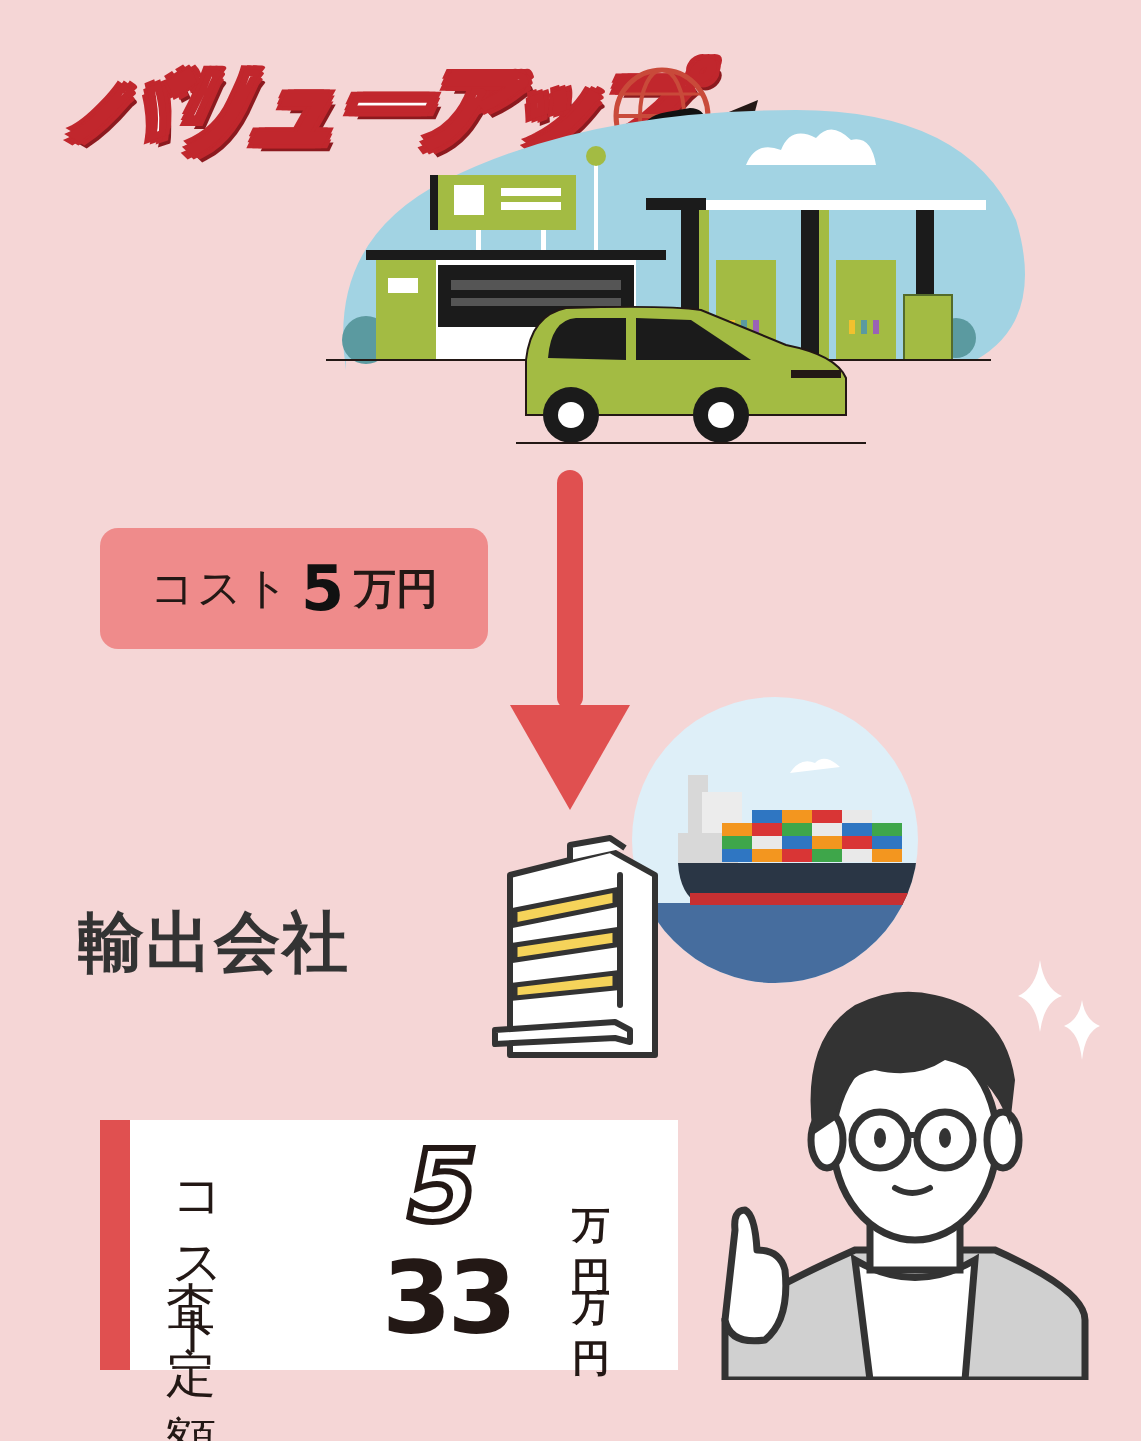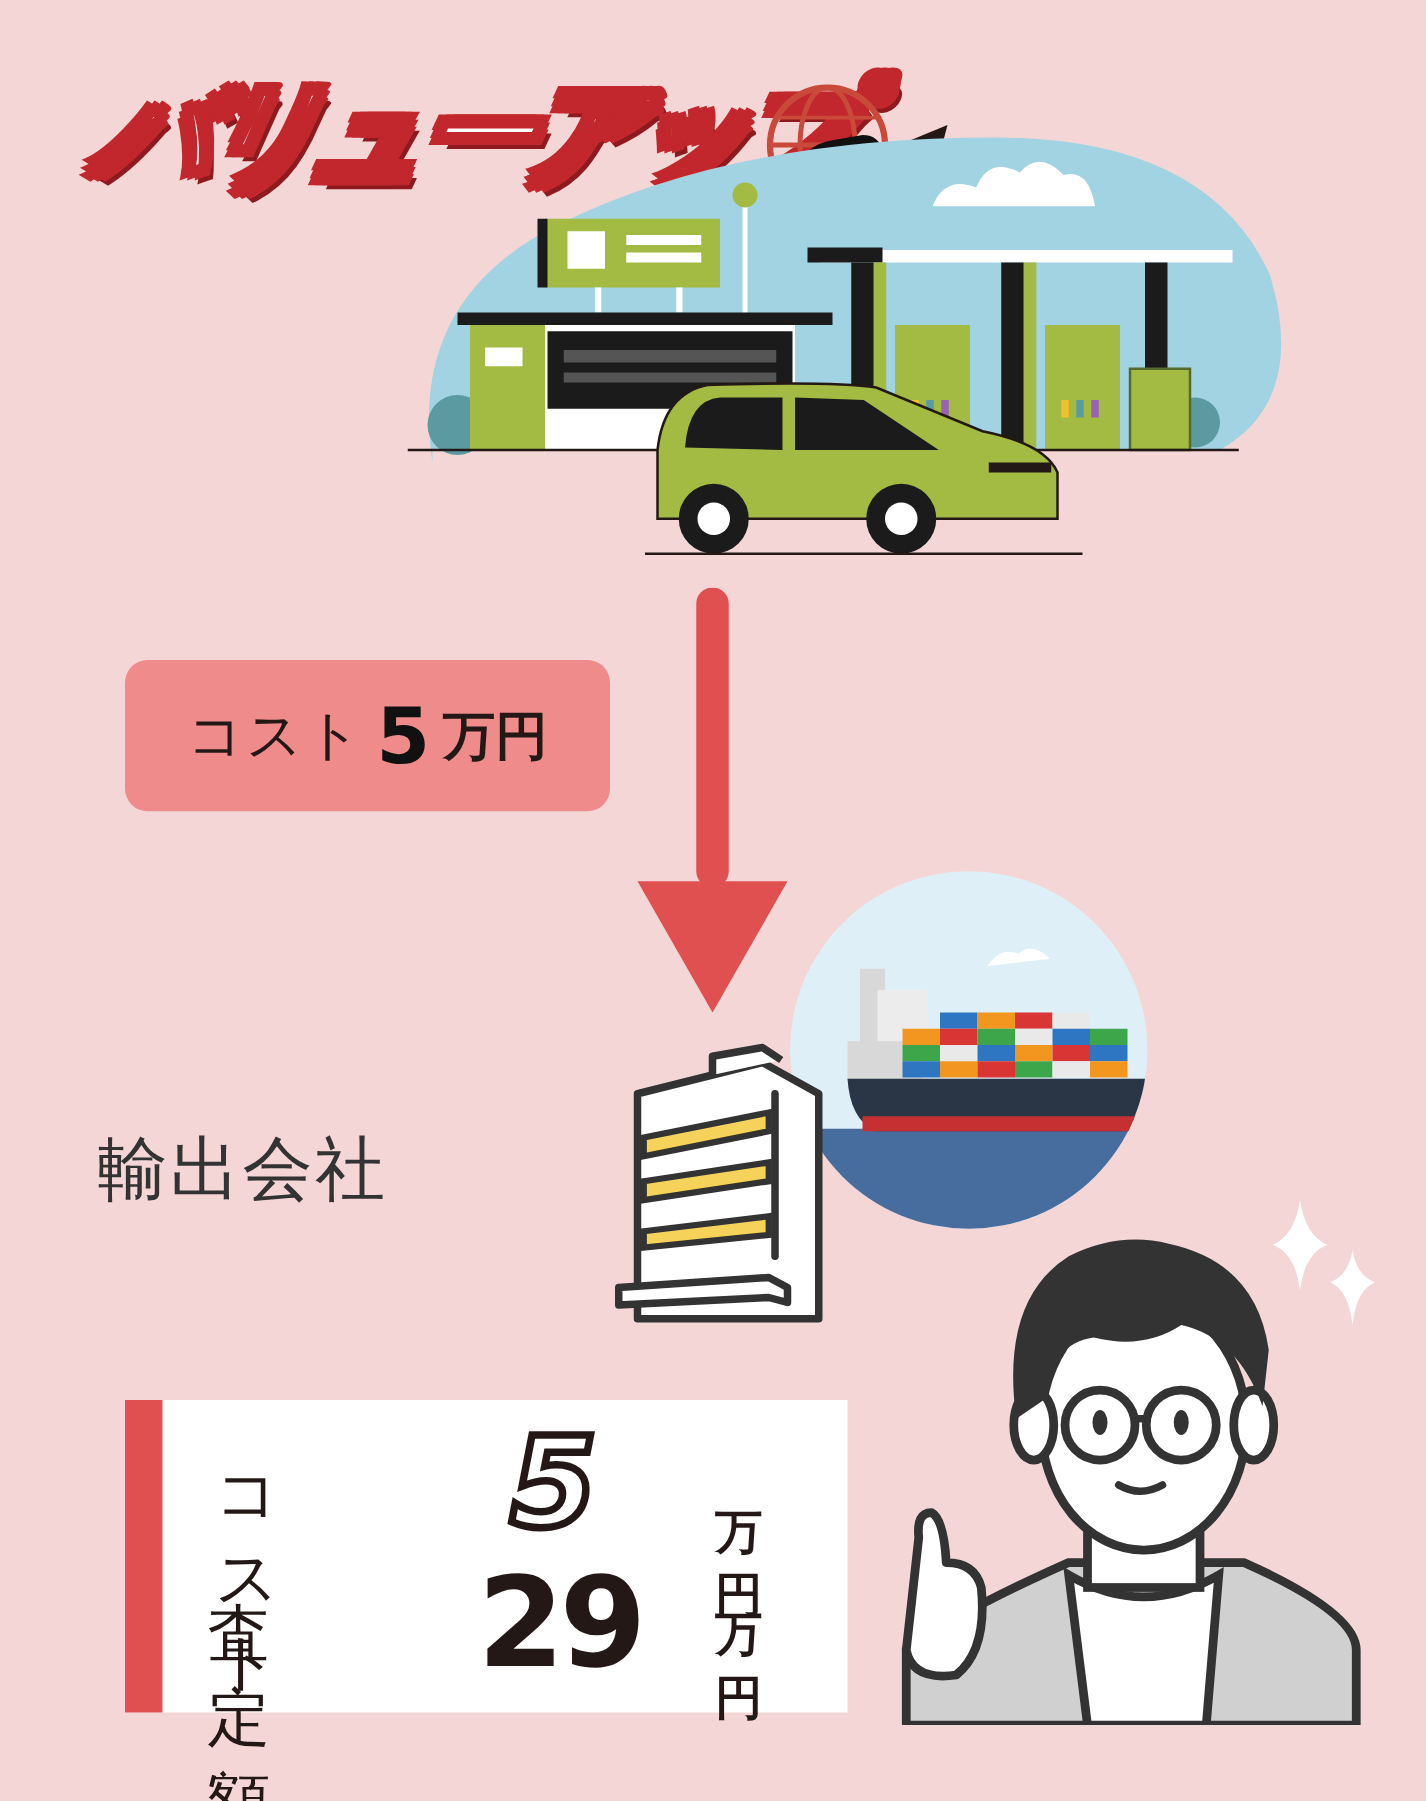--- a/index.html
+++ b/index.html
@@ -42,22 +42,22 @@
     display: flex; align-items: center; justify-content: center;
     gap: 10px;
   }
   .cost-pill .lbl { font-size: 44px; color: #231815; letter-spacing: 2px; }
   .cost-pill .num { font-size: 62px; font-weight: 700; color: #111; }
   .cost-pill .unit { font-size: 42px; font-weight: 700; color: #231815; }
 
   
   .exporter {
     left: 78px; top: 898px;
-    font-size: 56px; color: #333333; letter-spacing: 2px;
-    font-weight: 400;
+    font-size: 66px; color: #333333; letter-spacing: 2px;
+    font-weight: 700;
   }
 
   .building { left: 480px; top: 830px; width: 180px; height: 230px; }
   .ship { left: 630px; top: 695px; width: 290px; height: 290px; }
   .person { left: 705px; top: 960px; width: 420px; height: 420px; }
 
   
   .result-box {
     left: 100px; top: 1120px; width: 578px; height: 250px;
     background: #ffffff;
@@ -247,16 +247,16 @@
 </svg>
 
 <div class="abs result-box">
   <div class="row row1">
     <span class="rlabel">コスト</span>
     <span class="rnum">5</span>
     <span class="runit">万円</span>
   </div>
   <div class="row row2">
     <span class="rlabel">査定額</span>
-    <span class="rnum">29</span>
+    <span class="rnum">33</span>
     <span class="runit">万円</span>
   </div>
 </div>
 
 </body></html>

